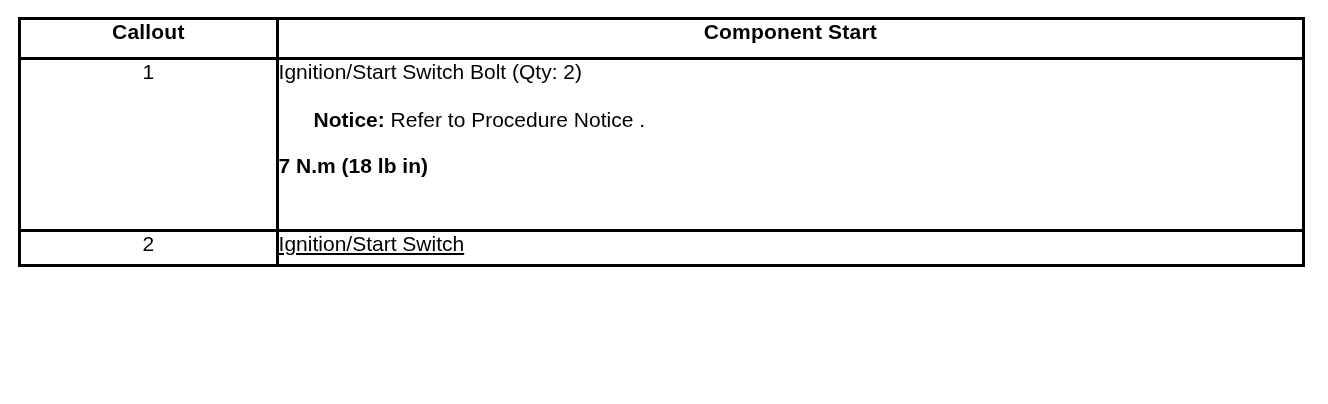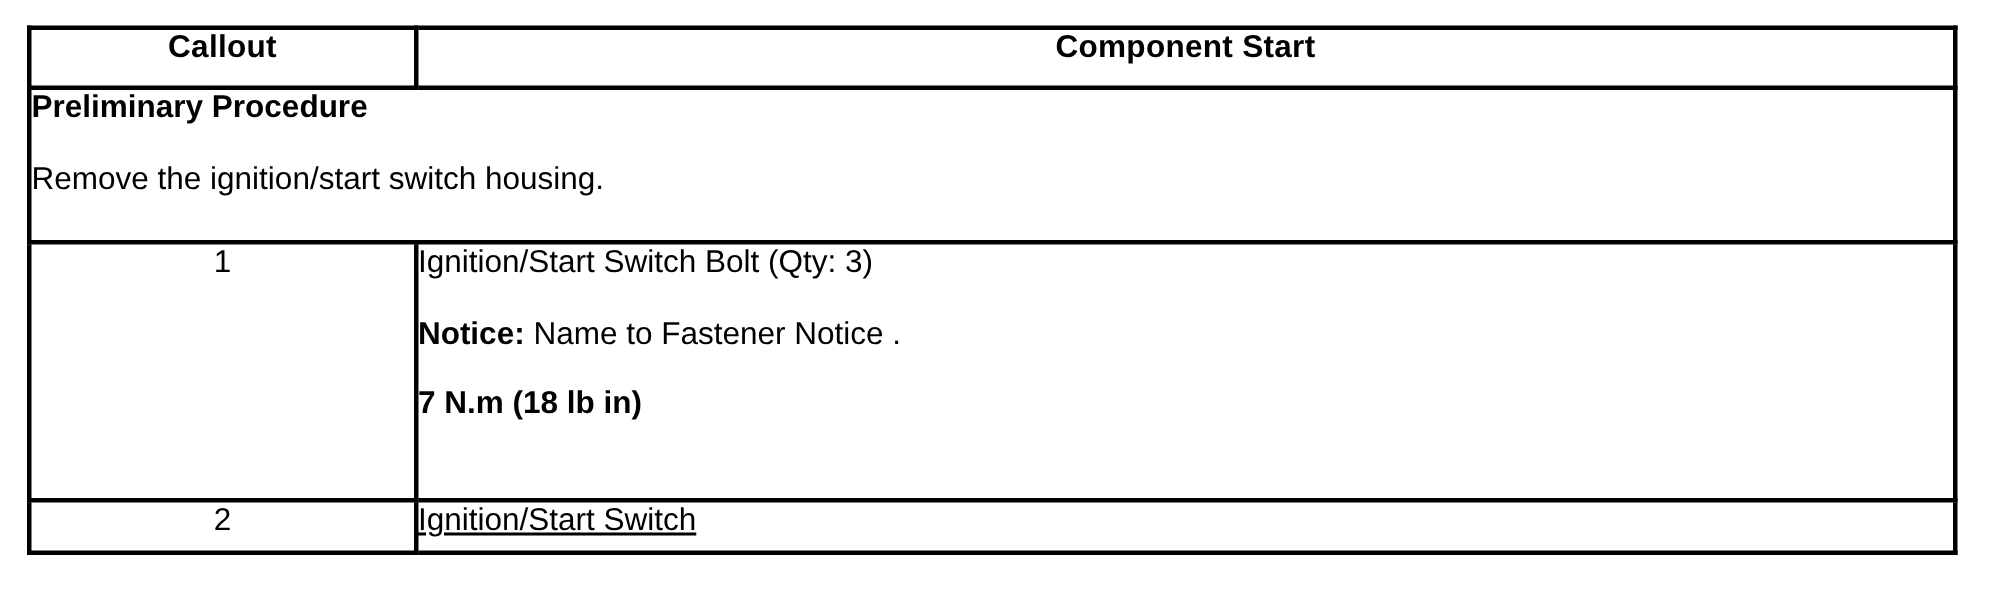--- a/index.html
+++ b/index.html
@@ -103,21 +103,21 @@
   .spacer-line {
     display: block;
     height: 24px;
   }
 
   .spacer-line-sm {
     display: block;
     height: 22px;
   }
 
-  .inline-bold { font-weight: bold; }
+  .inline-bold { font-weight: bold; margin-left: 35px; }
 </style>
 </head>
 <body>
 
 <div class="sheet">
 
   <table class="spec-table">
     <colgroup>
       <col class="col-callout">
       <col class="col-name">
@@ -125,34 +125,27 @@
 
     <thead>
       <tr>
         <th class="hdr-cell">Callout</th>
         <th class="hdr-cell">Component Start</th>
       </tr>
     </thead>
 
     <tbody>
 
-      <tr>
-        <td class="cell-pad prelim-cell" colspan="2">
-          <span class="line bold">Preliminary Procedure</span>
-          <span class="spacer-line"></span>
-          <span class="line">Remove the ignition/start switch housing.</span>
-        </td>
-      </tr>
 
       <tr>
         <td class="callout-cell">1</td>
         <td class="cell-pad row1-name-cell">
-          <span class="line">Ignition/Start Switch Bolt (Qty: 3)</span>
+          <span class="line">Ignition/Start Switch Bolt (Qty: 2)</span>
           <span class="spacer-line"></span>
-          <span class="line"><span class="inline-bold">Notice:</span><span> Name to Fastener Notice .</span></span>
+          <span class="line"><span class="inline-bold">Notice:</span><span> Refer to Procedure Notice .</span></span>
           <span class="spacer-line-sm"></span>
           <span class="line bold">7 N.m (18 lb in)</span>
         </td>
       </tr>
 
       <tr>
         <td class="callout-cell row2-cell">2</td>
         <td class="cell-pad row2-cell">Ignition/Start Switch</td>
       </tr>
 

